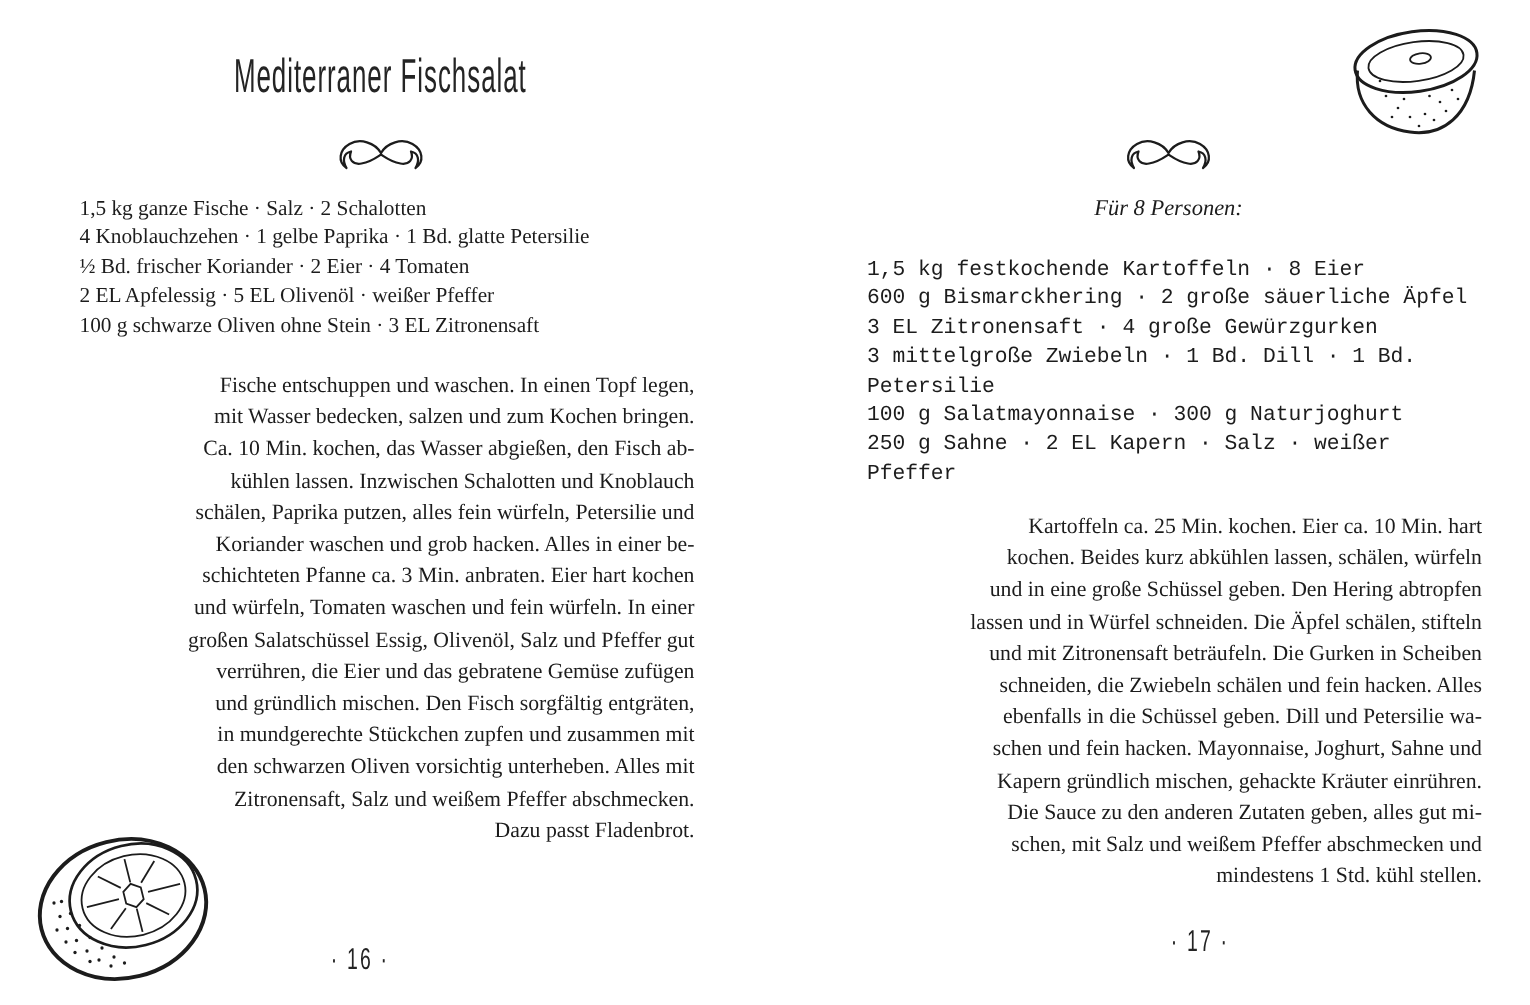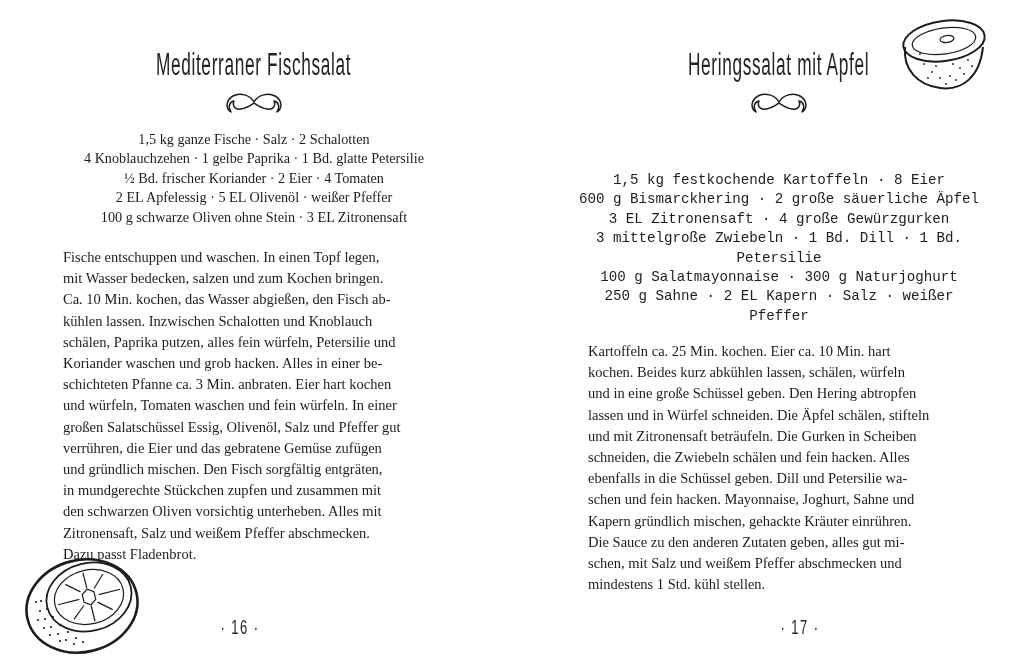--- a/index.html
+++ b/index.html
@@ -4,52 +4,52 @@
 <style>
   html,body { margin:0; padding:0; background:#ffffff; }
   .canvas {
     position:relative; width:1020px; height:670px; background:#ffffff;
     color:#1c1c1c; font-family:"Liberation Serif", serif; overflow:hidden;
   }
   .page { position:absolute; top:0; height:670px; }
   .page-left  { left:63px;  width:382px; }
   .page-right { left:588px; width:382px; }
 
-  .recipe-title { position:absolute; left:0; right:0; top:38px; text-align:center;margin-top:13px; }
+  .recipe-title { position:absolute; left:0; right:0; top:38px; text-align:center; }
   .hand-text {
     display:inline-block;
     font-family:"Liberation Sans", sans-serif;
     font-size:27px; line-height:1;
     transform:scale(0.64,1.18);
     transform-origin:center center;
     letter-spacing:1px; color:#242424; white-space:nowrap;
   }
   .divider { position:absolute; left:0; right:0; top:92px; text-align:center; }
 
   .serving-note {
     position:absolute; left:0; right:0; top:131px; text-align:center;
     font-style:italic; font-size:15px; color:#1c1c1c;
   }
   .ingredients {
-    position:absolute; left:-10px; right:-10px; text-align:center;
+    position:absolute; left:-10px; right:-10px; 
     font-size:14.2px; line-height:19.4px; white-space:pre-line; color:#1c1c1c;
   }
   .page-left  .ingredients { top:130px; }
   .page-right .ingredients { top:171px;font-family:Liberation Mono, monospace; }
 
   .body-text {
-    position:absolute; left:0; width:400px; text-align:left;
+    position:absolute; left:0; width:400px; text-align:right;
     font-size:14.5px; line-height:21.2px; white-space:pre-line; color:#1c1c1c;
   }
   .page-left  .body-text { top:247px; }
   .page-right .body-text { top:301px;margin-top:40px; }
 
   .page-number { position:absolute; top:618px; width:120px; text-align:center; }
   .page-number .hand-text { font-size:18px; transform:scale(0.72,1.12); letter-spacing:2px; }
-  .pn-left  { left:180px; }
+  .pn-left  { left:180px;margin-top:12px; }
   .pn-right { left:740px; }
 
   .illustration { position:absolute; }
   .illo-lemon { left:14px;  top:552px; }
   .illo-apple { left:898px; top:16px; }
 </style>
 </head>
 <body>
 
 <div class="canvas">
@@ -79,28 +79,26 @@
 großen Salatschüssel Essig, Olivenöl, Salz und Pfeffer gut
 verrühren, die Eier und das gebratene Gemüse zufügen
 und gründlich mischen. Den Fisch sorgfältig entgräten,
 in mundgerechte Stückchen zupfen und zusammen mit
 den schwarzen Oliven vorsichtig unterheben. Alles mit
 Zitronensaft, Salz und weißem Pfeffer abschmecken.
 Dazu passt Fladenbrot.</div>
   </div>
 
   <div class="page page-right">
-    <div class="recipe-title">
-      <span class="hand-text">Heringssalat mit Apfel</span>
-    </div>
     <div class="divider">
       <svg width="66" height="22" viewBox="0 0 66 22">
         <path d="M33,10 C29,3 19,0 12,4 C5,8 4,16 10,20 C7,15 8,10 13,9 C11,14 14,18 20,17 C26,16 30,13 33,11 C36,13 40,16 46,17 C52,18 55,14 53,9 C58,10 59,15 56,20 C62,16 61,8 54,4 C47,0 37,3 33,10 Z" fill="#ffffff" stroke="#1c1c1c" stroke-width="1.5" stroke-linejoin="round"></path>
       </svg>
     </div>
+    <div class="serving-note">Für 8 Personen:</div>
     <div class="ingredients">1,5 kg festkochende Kartoffeln · 8 Eier
 600 g Bismarckhering · 2 große säuerliche Äpfel
 3 EL Zitronensaft · 4 große Gewürzgurken
 3 mittelgroße Zwiebeln · 1 Bd. Dill · 1 Bd. Petersilie
 100 g Salatmayonnaise · 300 g Naturjoghurt
 250 g Sahne · 2 EL Kapern · Salz · weißer Pfeffer</div>
     <div class="body-text">Kartoffeln ca. 25 Min. kochen. Eier ca. 10 Min. hart
 kochen. Beides kurz abkühlen lassen, schälen, würfeln
 und in eine große Schüssel geben. Den Hering abtropfen
 lassen und in Würfel schneiden. Die Äpfel schälen, stifteln

